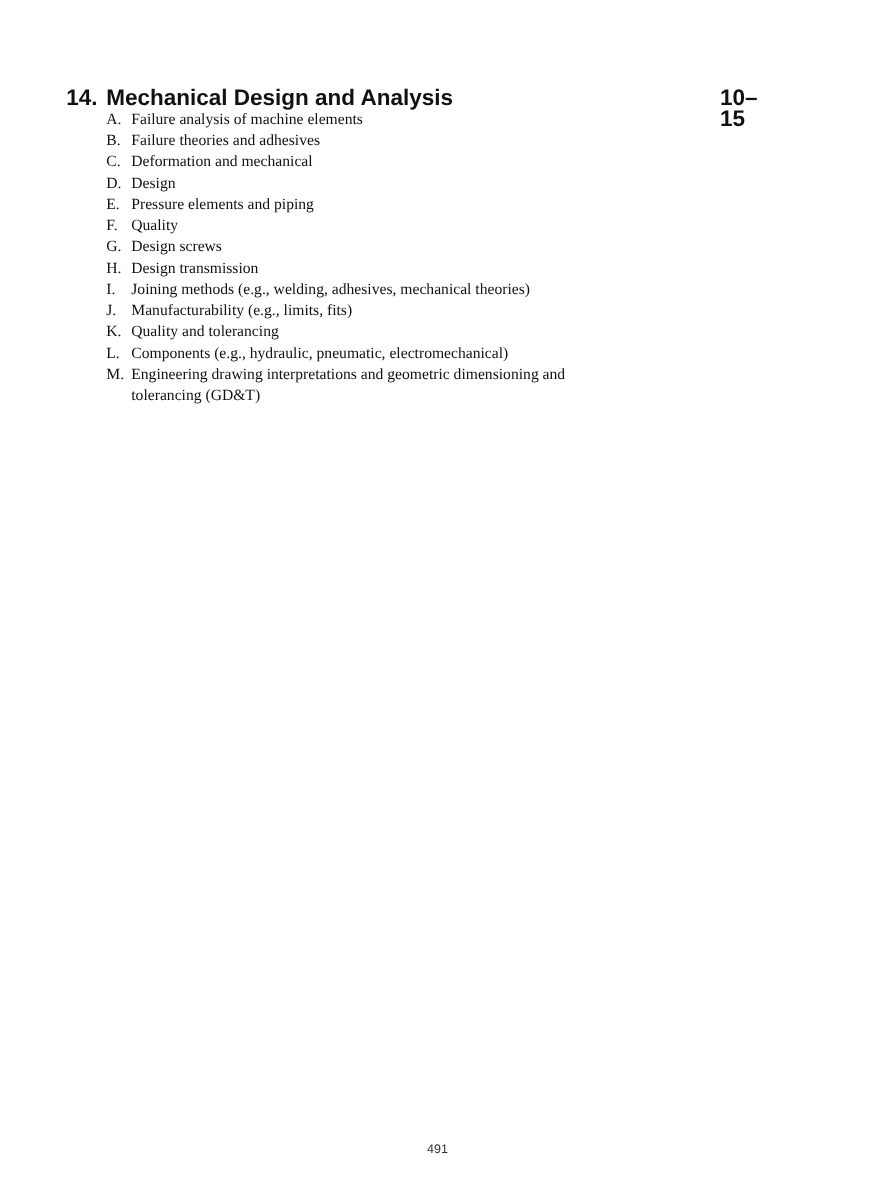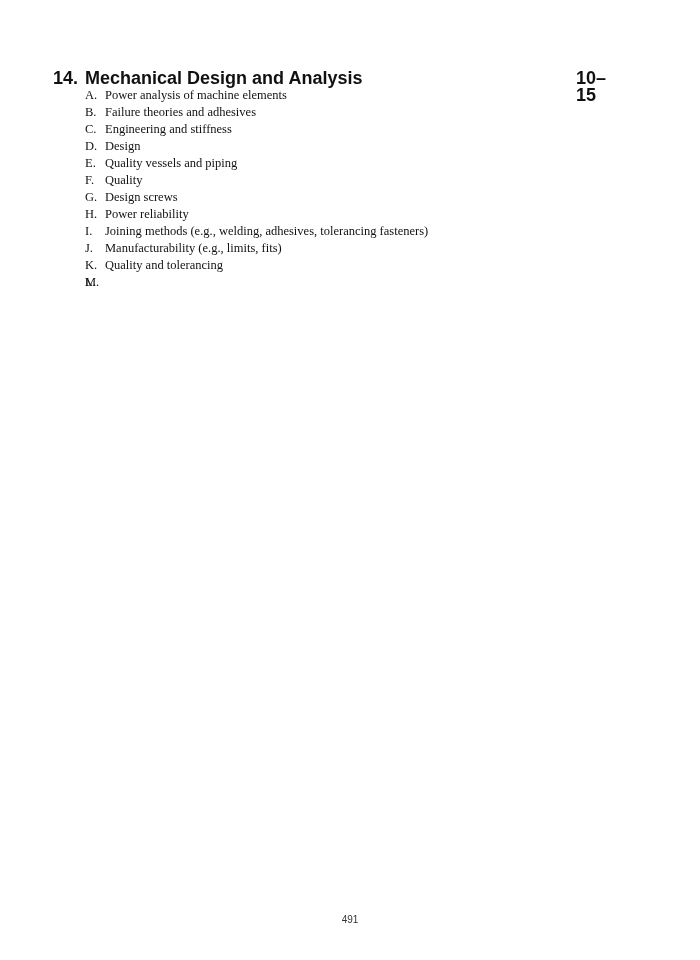--- a/index.html
+++ b/index.html
@@ -78,63 +78,65 @@
 
 <div class="section-header">
   <span class="section-number">14.</span>
   <span class="section-title">Mechanical Design and Analysis</span>
   <span class="section-range">10–15</span>
 </div>
 
 <ul class="topic-list">
   <li class="topic-item">
     <span class="topic-letter">A.</span>
-    <span class="topic-text">Power analysis of machine elements</span>
+    <span class="topic-text">Failure analysis of machine elements</span>
   </li>
   <li class="topic-item">
     <span class="topic-letter">B.</span>
     <span class="topic-text">Failure theories and adhesives</span>
   </li>
   <li class="topic-item">
     <span class="topic-letter">C.</span>
-    <span class="topic-text">Engineering and stiffness</span>
+    <span class="topic-text">Deformation and mechanical</span>
   </li>
   <li class="topic-item">
     <span class="topic-letter">D.</span>
     <span class="topic-text">Design</span>
   </li>
   <li class="topic-item">
     <span class="topic-letter">E.</span>
-    <span class="topic-text">Quality vessels and piping</span>
+    <span class="topic-text">Pressure elements and piping</span>
   </li>
   <li class="topic-item">
     <span class="topic-letter">F.</span>
     <span class="topic-text">Quality</span>
   </li>
   <li class="topic-item">
     <span class="topic-letter">G.</span>
     <span class="topic-text">Design screws</span>
   </li>
   <li class="topic-item">
     <span class="topic-letter">H.</span>
-    <span class="topic-text">Power reliability</span>
+    <span class="topic-text">Design transmission</span>
   </li>
   <li class="topic-item">
     <span class="topic-letter">I.</span>
-    <span class="topic-text">Joining methods (e.g., welding, adhesives, tolerancing fasteners)</span>
+    <span class="topic-text">Joining methods (e.g., welding, adhesives, mechanical theories)</span>
   </li>
   <li class="topic-item">
     <span class="topic-letter">J.</span>
     <span class="topic-text">Manufacturability (e.g., limits, fits)</span>
   </li>
   <li class="topic-item">
     <span class="topic-letter">K.</span>
     <span class="topic-text">Quality and tolerancing</span>
   </li>
   <li class="topic-item">
     <span class="topic-letter">L.</span>
+    <span class="topic-text">Components (e.g., hydraulic, pneumatic, electromechanical)</span>
   </li>
   <li class="topic-item">
     <span class="topic-letter">M.</span>
+    <span class="topic-text">Engineering drawing interpretations and geometric dimensioning and tolerancing (GD&amp;T)</span>
   </li>
 </ul>
 
 <div class="page-number">491</div>
 
 </body></html>

